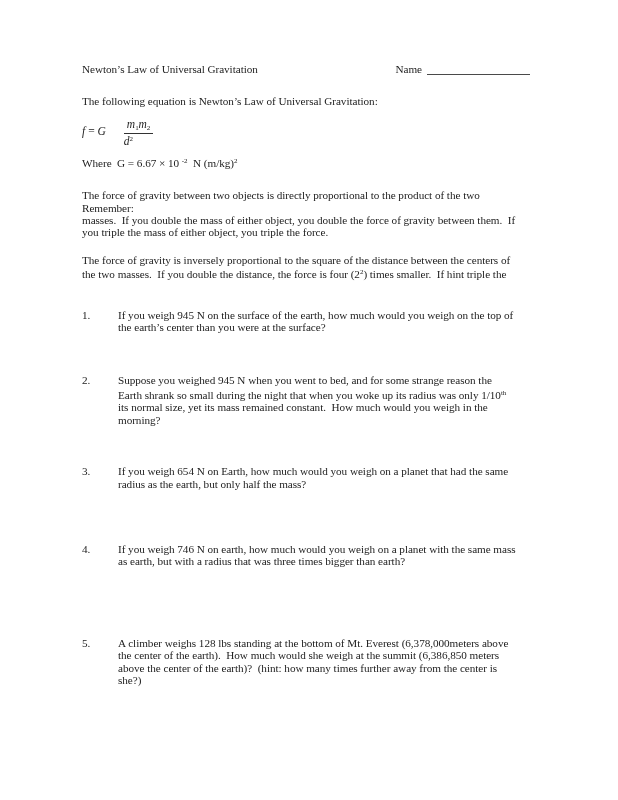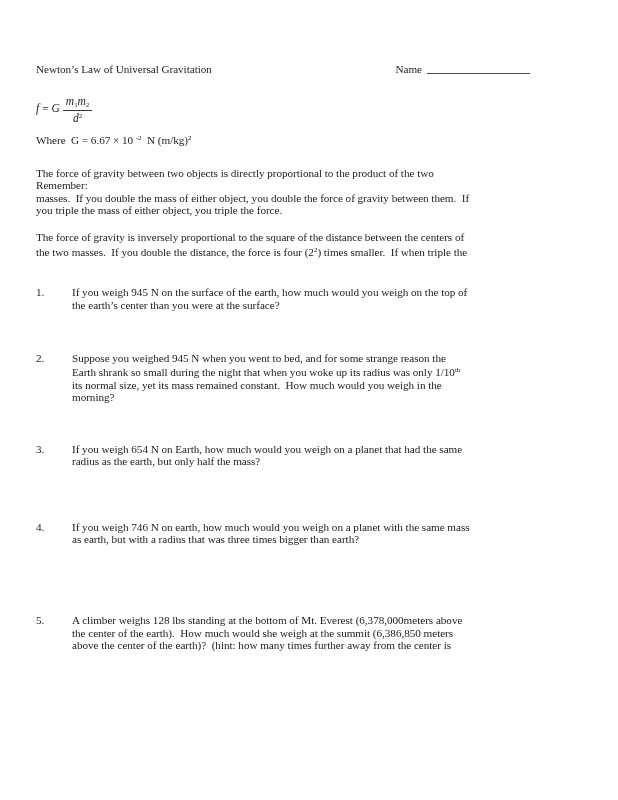--- a/index.html
+++ b/index.html
@@ -5,42 +5,42 @@
   * { margin: 0; padding: 0; box-sizing: border-box; }
   html, body {
     width: 618px; height: 800px;
     background: #ffffff;
     font-family: "Liberation Serif", "DejaVu Serif", serif;
     color: #222222;
     -webkit-font-smoothing: antialiased;
   }
   .page {
     width: 618px; height: 800px;
-    padding: 63px 88px 20px 36px;
+    padding: 63px 88px 20px 82px;
     overflow: hidden;
   }
   .line, .seg { white-space: pre; }
   .body-text { font-size: 11.2px; line-height: 12.4px; letter-spacing: -0.05px; }
 
   
   .header-row { display: flex; align-items: baseline; margin-bottom: 20px; }
-  .name-group { margin-left: auto; display: inline-flex; align-items: flex-start; }
+  .name-group { margin-left: auto; display: inline-flex; align-items: center; }
   .name-line {
     display: inline-block; width: 103px; height: 11px;
     border-bottom: 1px solid #4a4a4a; margin-left: 5px;
   }
 
   
   .intro { margin-bottom: 10px; }
 
   
   .equation { margin-bottom: 8px; font-size: 11.5px; line-height: normal; }
   .it { font-style: italic; }
   .eq-sign { padding: 0 3px; }
-  .frac { display: inline-block; vertical-align: middle; text-align: center; margin-left: 3px; }
+  .frac { display: inline-block; vertical-align: middle; margin-left: 18px; }
   .frac .num { display: block; border-bottom: 1px solid #333; padding: 0 3px 1px 3px; }
   .frac .den { display: block; padding-top: 1px; }
   sub.small { font-size: 7px; vertical-align: -2px; font-style: normal; }
   sup.small { font-size: 7px; vertical-align: 4px; font-style: normal; }
 
   
   .where { margin-bottom: 20px; }
 
   
   .remember { margin-bottom: 15px; }
@@ -62,37 +62,38 @@
 <div class="page body-text">
 
   <div class="header-row">
     <span class="line">Newton’s Law of Universal Gravitation</span>
     <span class="name-group">
       <span class="line">Name</span>
       <span class="name-line"></span>
     </span>
   </div>
 
+  <div class="intro line">The following equation is Newton’s Law of Universal Gravitation:</div>
 
   <div class="equation">
     <span class="it">f</span><span class="eq-sign">=</span><span class="it">G</span><span class="frac"><span class="num"><span class="it">m</span><sub class="small">1</sub><span class="it">m</span><sub class="small">2</sub></span><span class="den"><span class="it">d</span><sup class="small">2</sup></span></span>
   </div>
 
   <div class="where line"><span class="seg">Where  G = 6.67 × 10 </span><sup class="small">-2</sup><span class="seg">  N (m/kg)</span><sup class="small">2</sup></div>
 
   <div class="remember">
     <div class="line">The force of gravity between two objects is directly proportional to the product of the two</div>
     <div class="line">Remember:</div>
     <div class="line">masses.  If you double the mass of either object, you double the force of gravity between them.  If</div>
     <div class="line">you triple the mass of either object, you triple the force.</div>
   </div>
 
   <div class="para2">
     <div class="line">The force of gravity is inversely proportional to the square of the distance between the centers of</div>
-    <div class="line"><span class="seg">the two masses.  If you double the distance, the force is four (2</span><sup class="small">2</sup><span class="seg">) times smaller.  If when triple the</span></div>
+    <div class="line"><span class="seg">the two masses.  If you double the distance, the force is four (2</span><sup class="small">2</sup><span class="seg">) times smaller.  If hint triple the</span></div>
   </div>
 
   <div class="question q1">
     <span class="qnum">1.</span>
     <div class="qtext">
       <div class="line">If you weigh 945 N on the surface of the earth, how much would you weigh on the top of</div>
       <div class="line">the earth’s center than you were at the surface?</div>
     </div>
   </div>
 
@@ -121,16 +122,17 @@
       <div class="line">as earth, but with a radius that was three times bigger than earth?</div>
     </div>
   </div>
 
   <div class="question q5">
     <span class="qnum">5.</span>
     <div class="qtext">
       <div class="line">A climber weighs 128 lbs standing at the bottom of Mt. Everest (6,378,000meters above</div>
       <div class="line">the center of the earth).  How much would she weigh at the summit (6,386,850 meters</div>
       <div class="line">above the center of the earth)?  (hint: how many times further away from the center is</div>
+      <div class="line">she?)</div>
     </div>
   </div>
 
 </div>
 
 </body></html>

